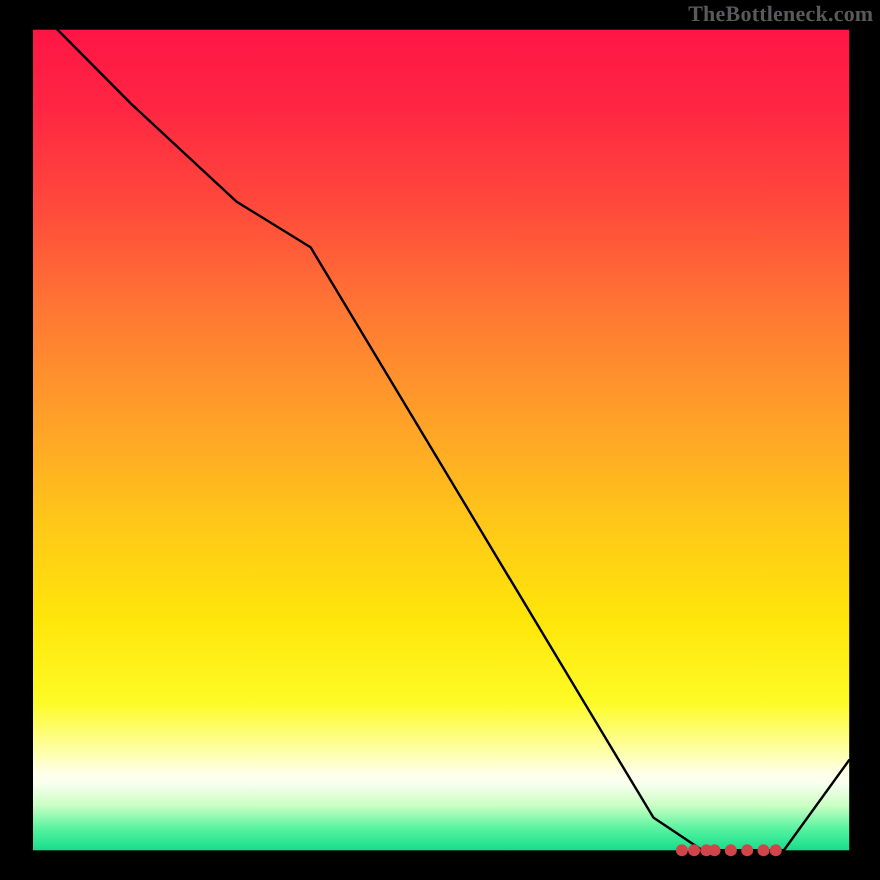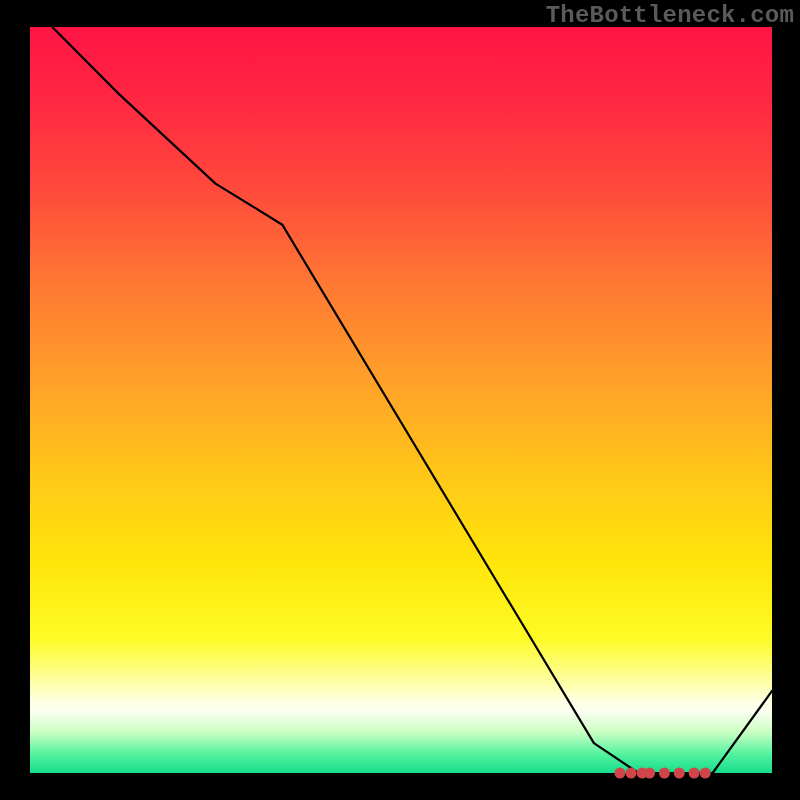--- a/index.html
+++ b/index.html
@@ -12,22 +12,22 @@
   }
   .chart-wrap {
     position: relative;
     width: 800px;
     height: 800px;
   }
   .watermark {
     position: absolute;
     top: 2px;
     right: 6px;
-    font-family: Liberation Mono, monospace;
-    font-size: 24px;
+    font-family: Liberation Serif, serif;
+    font-size: 20px;
     font-weight: bold;
     color: #5a5a5c;
     letter-spacing: 0.2px;
     z-index: 5;
   }
   svg {
     display: block;
   }
 </style>
 </head>

